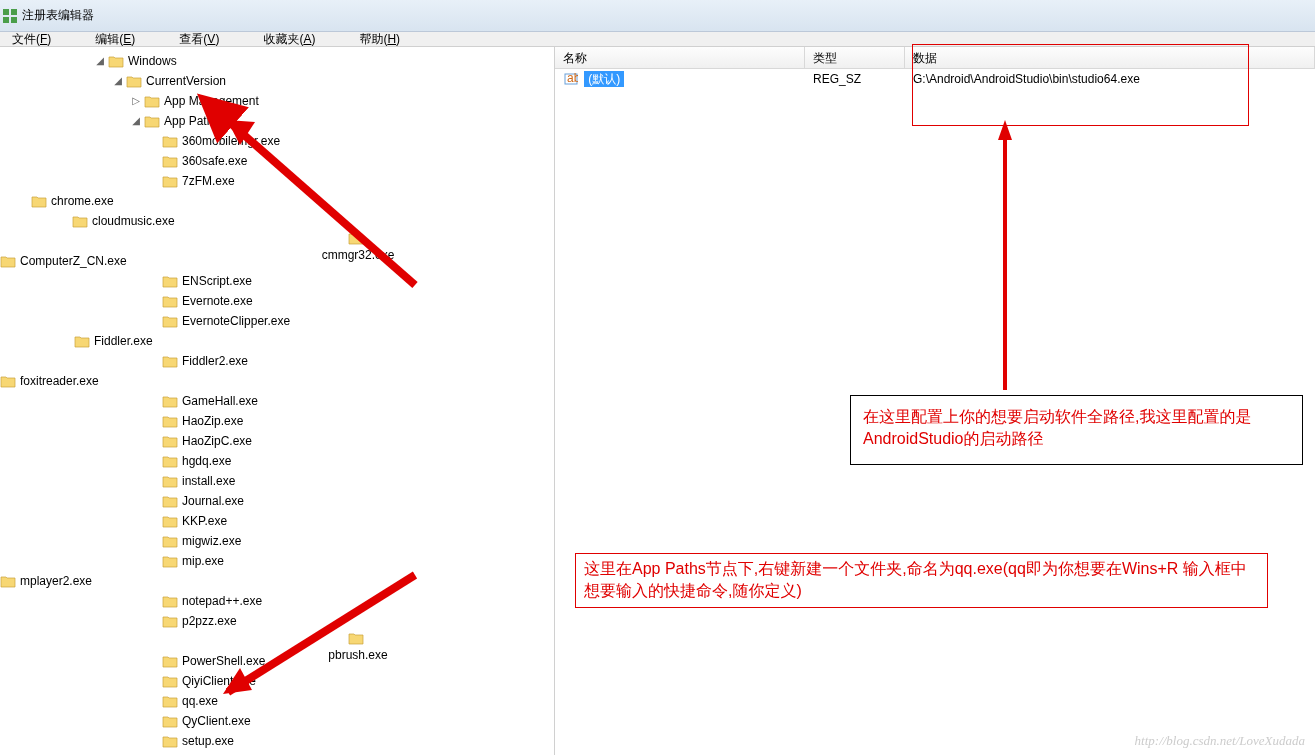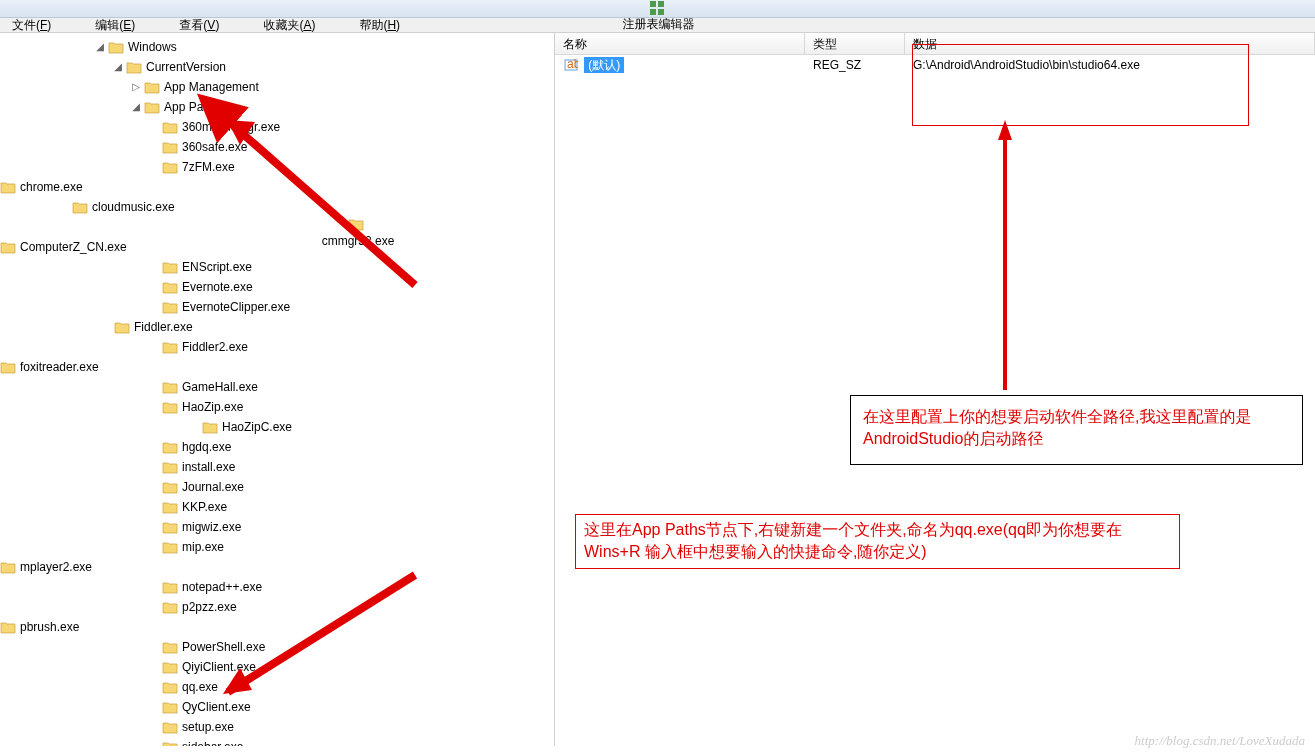--- a/index.html
+++ b/index.html
@@ -1,19 +1,19 @@
 <!DOCTYPE html>
 <html><head>
 <meta charset="utf-8">
 <style>
 * { margin: 0; padding: 0; box-sizing: border-box; font-family: "Microsoft YaHei", "Segoe UI", Tahoma, sans-serif; font-size: 12px; }
 body { width: 1315px; height: 755px; background: #fff; overflow: hidden; position: relative; }
 
 
-.titlebar { height: 18px; background: linear-gradient(to bottom, #e8f0f8, #d8e4f0); display: flex; align-items: center; padding-left: 2px; border-bottom: 1px solid #bcc8d8; flex-direction: column; }
+.titlebar { height: 32px; background: linear-gradient(to bottom, #e8f0f8, #d8e4f0); display: flex; align-items: center; padding-left: 2px; border-bottom: 1px solid #bcc8d8; }
 .titlebar .app-icon { width: 16px; height: 16px; margin-right: 4px; display: inline-flex; align-items: center; justify-content: center; }
 .titlebar .title { font-size: 12px; color: #000; }
 
 
 .menubar { height: 15px; background: #f0f0f0; display: flex; align-items: center; padding: 0 4px; border-bottom: 1px solid #d0d0d0; gap: 28px; }
 .menubar .menu-item { padding: 2px 8px; cursor: default; }
 .menubar .menu-item .hotkey { text-decoration: underline; }
 
 
 .main { display: flex; height: calc(755px - 42px); position: relative; }
@@ -114,153 +114,153 @@
               <path d="M1 3 L6 3 L7 4 L15 4 L15 13 L1 13 Z" fill="#f7d774" stroke="#c9a23a" stroke-width="0.7"></path>
             </svg></span>
           <span class="label">360safe.exe</span>
         </div>
         <div class="tree-node" style="padding-left: 162px;">
           <span class="folder-icon"><svg class="folder-svg" viewBox="0 0 16 14">
               <path d="M1 3 L6 3 L7 4 L15 4 L15 13 L1 13 Z" fill="#f7d774" stroke="#c9a23a" stroke-width="0.7"></path>
             </svg></span>
           <span class="label">7zFM.exe</span>
         </div>
+        <div class="tree-node" style=" margin-left: 31px;">
+          <span class="folder-icon"><svg class="folder-svg" viewBox="0 0 16 14">
+              <path d="M1 3 L6 3 L7 4 L15 4 L15 13 L1 13 Z" fill="#f7d774" stroke="#c9a23a" stroke-width="0.7"></path>
+            </svg></span>
+          <span class="label">chrome.exe</span>
+        </div>
+        <div class="tree-node" style="padding-left: 72px;">
+          <span class="folder-icon"><svg class="folder-svg" viewBox="0 0 16 14">
+              <path d="M1 3 L6 3 L7 4 L15 4 L15 13 L1 13 Z" fill="#f7d774" stroke="#c9a23a" stroke-width="0.7"></path>
+            </svg></span>
+          <span class="label">cloudmusic.exe</span>
+        </div>
+        <div class="tree-node" style="padding-left: 162px; flex-direction: column;">
+          <span class="folder-icon"><svg class="folder-svg" viewBox="0 0 16 14">
+              <path d="M1 3 L6 3 L7 4 L15 4 L15 13 L1 13 Z" fill="#f7d774" stroke="#c9a23a" stroke-width="0.7"></path>
+            </svg></span>
+          <span class="label">cmmgr32.exe</span>
+        </div>
         <div class="tree-node" style="">
           <span class="folder-icon"><svg class="folder-svg" viewBox="0 0 16 14">
               <path d="M1 3 L6 3 L7 4 L15 4 L15 13 L1 13 Z" fill="#f7d774" stroke="#c9a23a" stroke-width="0.7"></path>
             </svg></span>
-          <span class="label">chrome.exe</span>
-        </div>
-        <div class="tree-node" style="padding-left: 72px;">
-          <span class="folder-icon"><svg class="folder-svg" viewBox="0 0 16 14">
-              <path d="M1 3 L6 3 L7 4 L15 4 L15 13 L1 13 Z" fill="#f7d774" stroke="#c9a23a" stroke-width="0.7"></path>
-            </svg></span>
-          <span class="label">cloudmusic.exe</span>
+          <span class="label">ComputerZ_CN.exe</span>
+        </div>
+        <div class="tree-node" style="padding-left: 162px;">
+          <span class="folder-icon"><svg class="folder-svg" viewBox="0 0 16 14">
+              <path d="M1 3 L6 3 L7 4 L15 4 L15 13 L1 13 Z" fill="#f7d774" stroke="#c9a23a" stroke-width="0.7"></path>
+            </svg></span>
+          <span class="label">ENScript.exe</span>
+        </div>
+        <div class="tree-node" style="padding-left: 162px;">
+          <span class="folder-icon"><svg class="folder-svg" viewBox="0 0 16 14">
+              <path d="M1 3 L6 3 L7 4 L15 4 L15 13 L1 13 Z" fill="#f7d774" stroke="#c9a23a" stroke-width="0.7"></path>
+            </svg></span>
+          <span class="label">Evernote.exe</span>
+        </div>
+        <div class="tree-node" style="padding-left: 162px;">
+          <span class="folder-icon"><svg class="folder-svg" viewBox="0 0 16 14">
+              <path d="M1 3 L6 3 L7 4 L15 4 L15 13 L1 13 Z" fill="#f7d774" stroke="#c9a23a" stroke-width="0.7"></path>
+            </svg></span>
+          <span class="label">EvernoteClipper.exe</span>
+        </div>
+        <div class="tree-node" style="padding-left: 74px;">
+          <span class="folder-icon"><svg class="folder-svg" viewBox="0 0 16 14">
+              <path d="M1 3 L6 3 L7 4 L15 4 L15 13 L1 13 Z" fill="#f7d774" stroke="#c9a23a" stroke-width="0.7"></path>
+            </svg></span>
+          <span class="label">Fiddler.exe</span>
+        </div>
+        <div class="tree-node" style="padding-left: 162px;">
+          <span class="folder-icon"><svg class="folder-svg" viewBox="0 0 16 14">
+              <path d="M1 3 L6 3 L7 4 L15 4 L15 13 L1 13 Z" fill="#f7d774" stroke="#c9a23a" stroke-width="0.7"></path>
+            </svg></span>
+          <span class="label">Fiddler2.exe</span>
+        </div>
+        <div class="tree-node" style="">
+          <span class="folder-icon"><svg class="folder-svg" viewBox="0 0 16 14">
+              <path d="M1 3 L6 3 L7 4 L15 4 L15 13 L1 13 Z" fill="#f7d774" stroke="#c9a23a" stroke-width="0.7"></path>
+            </svg></span>
+          <span class="label">foxitreader.exe</span>
+        </div>
+        <div class="tree-node" style="padding-left: 162px;">
+          <span class="folder-icon"><svg class="folder-svg" viewBox="0 0 16 14">
+              <path d="M1 3 L6 3 L7 4 L15 4 L15 13 L1 13 Z" fill="#f7d774" stroke="#c9a23a" stroke-width="0.7"></path>
+            </svg></span>
+          <span class="label">GameHall.exe</span>
+        </div>
+        <div class="tree-node" style="padding-left: 162px;">
+          <span class="folder-icon"><svg class="folder-svg" viewBox="0 0 16 14">
+              <path d="M1 3 L6 3 L7 4 L15 4 L15 13 L1 13 Z" fill="#f7d774" stroke="#c9a23a" stroke-width="0.7"></path>
+            </svg></span>
+          <span class="label">HaoZip.exe</span>
+        </div>
+        <div class="tree-node" style="padding-left: 162px;">
+          <span class="folder-icon"><svg class="folder-svg" viewBox="0 0 16 14">
+              <path d="M1 3 L6 3 L7 4 L15 4 L15 13 L1 13 Z" fill="#f7d774" stroke="#c9a23a" stroke-width="0.7"></path>
+            </svg></span>
+          <span class="label">HaoZipC.exe</span>
+        </div>
+        <div class="tree-node" style="padding-left: 162px;">
+          <span class="folder-icon"><svg class="folder-svg" viewBox="0 0 16 14">
+              <path d="M1 3 L6 3 L7 4 L15 4 L15 13 L1 13 Z" fill="#f7d774" stroke="#c9a23a" stroke-width="0.7"></path>
+            </svg></span>
+          <span class="label">hgdq.exe</span>
+        </div>
+        <div class="tree-node" style="padding-left: 162px;">
+          <span class="folder-icon"><svg class="folder-svg" viewBox="0 0 16 14">
+              <path d="M1 3 L6 3 L7 4 L15 4 L15 13 L1 13 Z" fill="#f7d774" stroke="#c9a23a" stroke-width="0.7"></path>
+            </svg></span>
+          <span class="label">install.exe</span>
+        </div>
+        <div class="tree-node" style="padding-left: 162px;">
+          <span class="folder-icon"><svg class="folder-svg" viewBox="0 0 16 14">
+              <path d="M1 3 L6 3 L7 4 L15 4 L15 13 L1 13 Z" fill="#f7d774" stroke="#c9a23a" stroke-width="0.7"></path>
+            </svg></span>
+          <span class="label">Journal.exe</span>
+        </div>
+        <div class="tree-node" style="padding-left: 162px;">
+          <span class="folder-icon"><svg class="folder-svg" viewBox="0 0 16 14">
+              <path d="M1 3 L6 3 L7 4 L15 4 L15 13 L1 13 Z" fill="#f7d774" stroke="#c9a23a" stroke-width="0.7"></path>
+            </svg></span>
+          <span class="label">KKP.exe</span>
+        </div>
+        <div class="tree-node" style="padding-left: 162px;">
+          <span class="folder-icon"><svg class="folder-svg" viewBox="0 0 16 14">
+              <path d="M1 3 L6 3 L7 4 L15 4 L15 13 L1 13 Z" fill="#f7d774" stroke="#c9a23a" stroke-width="0.7"></path>
+            </svg></span>
+          <span class="label">migwiz.exe</span>
+        </div>
+        <div class="tree-node" style="padding-left: 162px;">
+          <span class="folder-icon"><svg class="folder-svg" viewBox="0 0 16 14">
+              <path d="M1 3 L6 3 L7 4 L15 4 L15 13 L1 13 Z" fill="#f7d774" stroke="#c9a23a" stroke-width="0.7"></path>
+            </svg></span>
+          <span class="label">mip.exe</span>
+        </div>
+        <div class="tree-node" style="">
+          <span class="folder-icon"><svg class="folder-svg" viewBox="0 0 16 14">
+              <path d="M1 3 L6 3 L7 4 L15 4 L15 13 L1 13 Z" fill="#f7d774" stroke="#c9a23a" stroke-width="0.7"></path>
+            </svg></span>
+          <span class="label">mplayer2.exe</span>
+        </div>
+        <div class="tree-node" style="padding-left: 162px;">
+          <span class="folder-icon"><svg class="folder-svg" viewBox="0 0 16 14">
+              <path d="M1 3 L6 3 L7 4 L15 4 L15 13 L1 13 Z" fill="#f7d774" stroke="#c9a23a" stroke-width="0.7"></path>
+            </svg></span>
+          <span class="label">notepad++.exe</span>
+        </div>
+        <div class="tree-node" style="padding-left: 162px;">
+          <span class="folder-icon"><svg class="folder-svg" viewBox="0 0 16 14">
+              <path d="M1 3 L6 3 L7 4 L15 4 L15 13 L1 13 Z" fill="#f7d774" stroke="#c9a23a" stroke-width="0.7"></path>
+            </svg></span>
+          <span class="label">p2pzz.exe</span>
         </div>
         <div class="tree-node" style="padding-left: 162px; flex-direction: column;">
-          <span class="folder-icon"><svg class="folder-svg" viewBox="0 0 16 14">
-              <path d="M1 3 L6 3 L7 4 L15 4 L15 13 L1 13 Z" fill="#f7d774" stroke="#c9a23a" stroke-width="0.7"></path>
-            </svg></span>
-          <span class="label">cmmgr32.exe</span>
-        </div>
-        <div class="tree-node" style="">
-          <span class="folder-icon"><svg class="folder-svg" viewBox="0 0 16 14">
-              <path d="M1 3 L6 3 L7 4 L15 4 L15 13 L1 13 Z" fill="#f7d774" stroke="#c9a23a" stroke-width="0.7"></path>
-            </svg></span>
-          <span class="label">ComputerZ_CN.exe</span>
-        </div>
-        <div class="tree-node" style="padding-left: 162px;">
-          <span class="folder-icon"><svg class="folder-svg" viewBox="0 0 16 14">
-              <path d="M1 3 L6 3 L7 4 L15 4 L15 13 L1 13 Z" fill="#f7d774" stroke="#c9a23a" stroke-width="0.7"></path>
-            </svg></span>
-          <span class="label">ENScript.exe</span>
-        </div>
-        <div class="tree-node" style="padding-left: 162px;">
-          <span class="folder-icon"><svg class="folder-svg" viewBox="0 0 16 14">
-              <path d="M1 3 L6 3 L7 4 L15 4 L15 13 L1 13 Z" fill="#f7d774" stroke="#c9a23a" stroke-width="0.7"></path>
-            </svg></span>
-          <span class="label">Evernote.exe</span>
-        </div>
-        <div class="tree-node" style="padding-left: 162px;">
-          <span class="folder-icon"><svg class="folder-svg" viewBox="0 0 16 14">
-              <path d="M1 3 L6 3 L7 4 L15 4 L15 13 L1 13 Z" fill="#f7d774" stroke="#c9a23a" stroke-width="0.7"></path>
-            </svg></span>
-          <span class="label">EvernoteClipper.exe</span>
-        </div>
-        <div class="tree-node" style="padding-left: 114px;">
-          <span class="folder-icon"><svg class="folder-svg" viewBox="0 0 16 14">
-              <path d="M1 3 L6 3 L7 4 L15 4 L15 13 L1 13 Z" fill="#f7d774" stroke="#c9a23a" stroke-width="0.7"></path>
-            </svg></span>
-          <span class="label">Fiddler.exe</span>
-        </div>
-        <div class="tree-node" style="padding-left: 162px;">
-          <span class="folder-icon"><svg class="folder-svg" viewBox="0 0 16 14">
-              <path d="M1 3 L6 3 L7 4 L15 4 L15 13 L1 13 Z" fill="#f7d774" stroke="#c9a23a" stroke-width="0.7"></path>
-            </svg></span>
-          <span class="label">Fiddler2.exe</span>
-        </div>
-        <div class="tree-node" style="">
-          <span class="folder-icon"><svg class="folder-svg" viewBox="0 0 16 14">
-              <path d="M1 3 L6 3 L7 4 L15 4 L15 13 L1 13 Z" fill="#f7d774" stroke="#c9a23a" stroke-width="0.7"></path>
-            </svg></span>
-          <span class="label">foxitreader.exe</span>
-        </div>
-        <div class="tree-node" style="padding-left: 162px;">
-          <span class="folder-icon"><svg class="folder-svg" viewBox="0 0 16 14">
-              <path d="M1 3 L6 3 L7 4 L15 4 L15 13 L1 13 Z" fill="#f7d774" stroke="#c9a23a" stroke-width="0.7"></path>
-            </svg></span>
-          <span class="label">GameHall.exe</span>
-        </div>
-        <div class="tree-node" style="padding-left: 162px;">
-          <span class="folder-icon"><svg class="folder-svg" viewBox="0 0 16 14">
-              <path d="M1 3 L6 3 L7 4 L15 4 L15 13 L1 13 Z" fill="#f7d774" stroke="#c9a23a" stroke-width="0.7"></path>
-            </svg></span>
-          <span class="label">HaoZip.exe</span>
-        </div>
-        <div class="tree-node" style="padding-left: 162px; margin-left: 40px;">
-          <span class="folder-icon"><svg class="folder-svg" viewBox="0 0 16 14">
-              <path d="M1 3 L6 3 L7 4 L15 4 L15 13 L1 13 Z" fill="#f7d774" stroke="#c9a23a" stroke-width="0.7"></path>
-            </svg></span>
-          <span class="label">HaoZipC.exe</span>
-        </div>
-        <div class="tree-node" style="padding-left: 162px;">
-          <span class="folder-icon"><svg class="folder-svg" viewBox="0 0 16 14">
-              <path d="M1 3 L6 3 L7 4 L15 4 L15 13 L1 13 Z" fill="#f7d774" stroke="#c9a23a" stroke-width="0.7"></path>
-            </svg></span>
-          <span class="label">hgdq.exe</span>
-        </div>
-        <div class="tree-node" style="padding-left: 162px;">
-          <span class="folder-icon"><svg class="folder-svg" viewBox="0 0 16 14">
-              <path d="M1 3 L6 3 L7 4 L15 4 L15 13 L1 13 Z" fill="#f7d774" stroke="#c9a23a" stroke-width="0.7"></path>
-            </svg></span>
-          <span class="label">install.exe</span>
-        </div>
-        <div class="tree-node" style="padding-left: 162px;">
-          <span class="folder-icon"><svg class="folder-svg" viewBox="0 0 16 14">
-              <path d="M1 3 L6 3 L7 4 L15 4 L15 13 L1 13 Z" fill="#f7d774" stroke="#c9a23a" stroke-width="0.7"></path>
-            </svg></span>
-          <span class="label">Journal.exe</span>
-        </div>
-        <div class="tree-node" style="padding-left: 162px;">
-          <span class="folder-icon"><svg class="folder-svg" viewBox="0 0 16 14">
-              <path d="M1 3 L6 3 L7 4 L15 4 L15 13 L1 13 Z" fill="#f7d774" stroke="#c9a23a" stroke-width="0.7"></path>
-            </svg></span>
-          <span class="label">KKP.exe</span>
-        </div>
-        <div class="tree-node" style="padding-left: 162px;">
-          <span class="folder-icon"><svg class="folder-svg" viewBox="0 0 16 14">
-              <path d="M1 3 L6 3 L7 4 L15 4 L15 13 L1 13 Z" fill="#f7d774" stroke="#c9a23a" stroke-width="0.7"></path>
-            </svg></span>
-          <span class="label">migwiz.exe</span>
-        </div>
-        <div class="tree-node" style="padding-left: 162px;">
-          <span class="folder-icon"><svg class="folder-svg" viewBox="0 0 16 14">
-              <path d="M1 3 L6 3 L7 4 L15 4 L15 13 L1 13 Z" fill="#f7d774" stroke="#c9a23a" stroke-width="0.7"></path>
-            </svg></span>
-          <span class="label">mip.exe</span>
-        </div>
-        <div class="tree-node" style="">
-          <span class="folder-icon"><svg class="folder-svg" viewBox="0 0 16 14">
-              <path d="M1 3 L6 3 L7 4 L15 4 L15 13 L1 13 Z" fill="#f7d774" stroke="#c9a23a" stroke-width="0.7"></path>
-            </svg></span>
-          <span class="label">mplayer2.exe</span>
-        </div>
-        <div class="tree-node" style="padding-left: 162px;">
-          <span class="folder-icon"><svg class="folder-svg" viewBox="0 0 16 14">
-              <path d="M1 3 L6 3 L7 4 L15 4 L15 13 L1 13 Z" fill="#f7d774" stroke="#c9a23a" stroke-width="0.7"></path>
-            </svg></span>
-          <span class="label">notepad++.exe</span>
-        </div>
-        <div class="tree-node" style="padding-left: 162px;">
-          <span class="folder-icon"><svg class="folder-svg" viewBox="0 0 16 14">
-              <path d="M1 3 L6 3 L7 4 L15 4 L15 13 L1 13 Z" fill="#f7d774" stroke="#c9a23a" stroke-width="0.7"></path>
-            </svg></span>
-          <span class="label">p2pzz.exe</span>
-        </div>
-        <div class="tree-node" style="">
           <span class="folder-icon"><svg class="folder-svg" viewBox="0 0 16 14">
               <path d="M1 3 L6 3 L7 4 L15 4 L15 13 L1 13 Z" fill="#f7d774" stroke="#c9a23a" stroke-width="0.7"></path>
             </svg></span>
           <span class="label">pbrush.exe</span>
         </div>
         <div class="tree-node" style="padding-left: 162px;">
           <span class="folder-icon"><svg class="folder-svg" viewBox="0 0 16 14">
               <path d="M1 3 L6 3 L7 4 L15 4 L15 13 L1 13 Z" fill="#f7d774" stroke="#c9a23a" stroke-width="0.7"></path>
             </svg></span>
           <span class="label">PowerShell.exe</span>
@@ -336,17 +336,17 @@
   <polygon points="1005,120 998,140 1012,140" fill="#e00000"></polygon>
 
   <line x1="415" y1="575" x2="228" y2="692" stroke="#e00000" stroke-width="8"></line>
   <polygon points="223,694 252,690 240,668" fill="#e00000"></polygon>
 </svg>
 
 <div class="annotation black-box" style="left: 850px; top: 395px; width: 453px; height: 70px; padding: 10px 12px; background: #fff;">
   <div class="anno-text">在这里配置上你的想要启动软件全路径,我这里配置的是AndroidStudio的启动路径</div>
 </div>
 
-<div class="annotation red-box" style="left: 575px; top: 514px; width: 605px; height: 55px; padding: 4px 8px; background: #fff;">
+<div class="annotation red-box" style="left: 575px; top: 553px; width: 693px; height: 55px; padding: 4px 8px; background: #fff;">
   <div class="anno-text">这里在App Paths节点下,右键新建一个文件夹,命名为qq.exe(qq即为你想要在Wins+R 输入框中想要输入的快捷命令,随你定义)</div>
 </div>
 
 <div class="watermark">http://blog.csdn.net/LoveXudada</div>
 
 </body></html>

